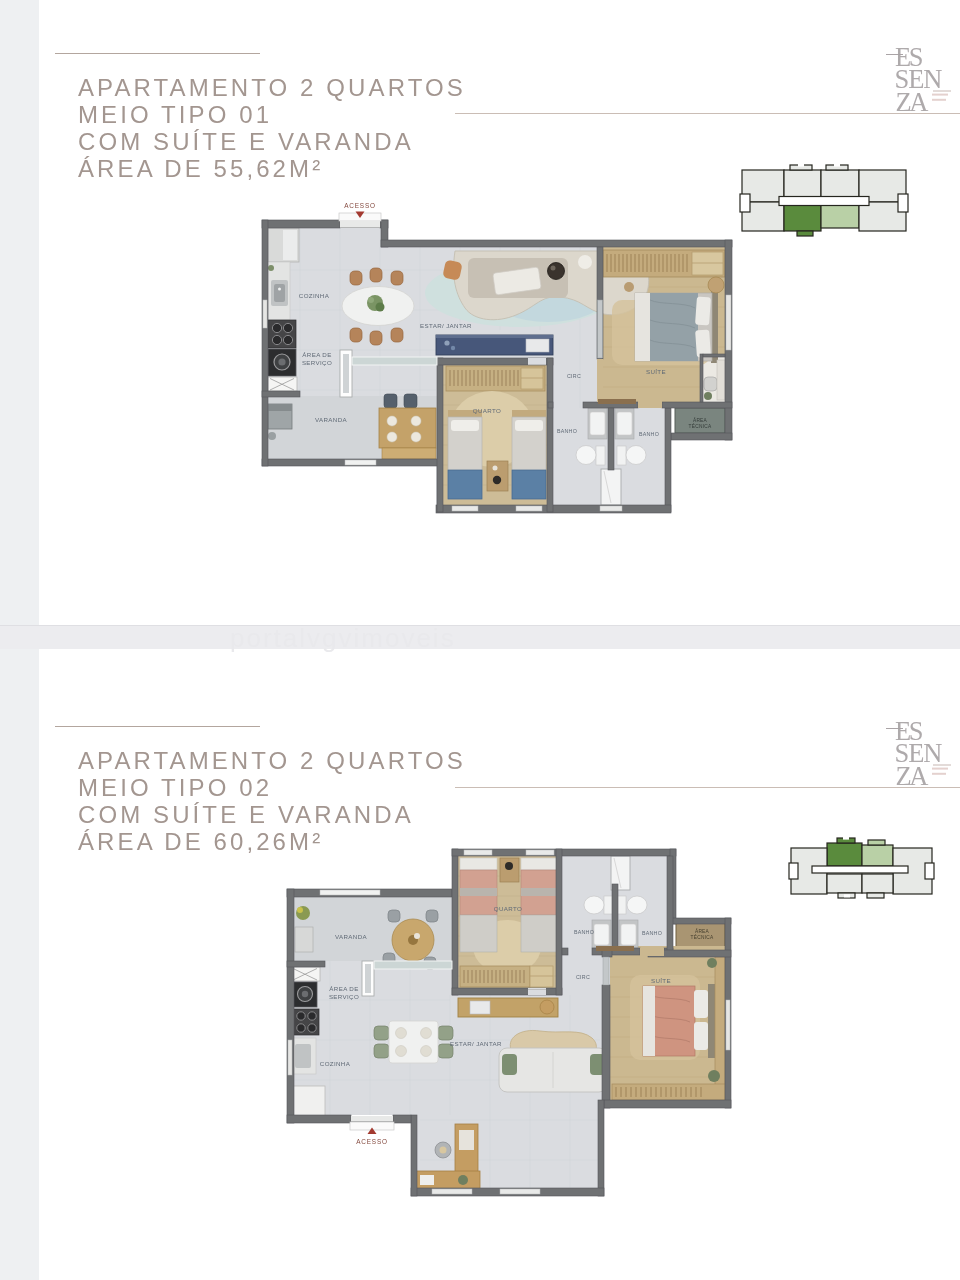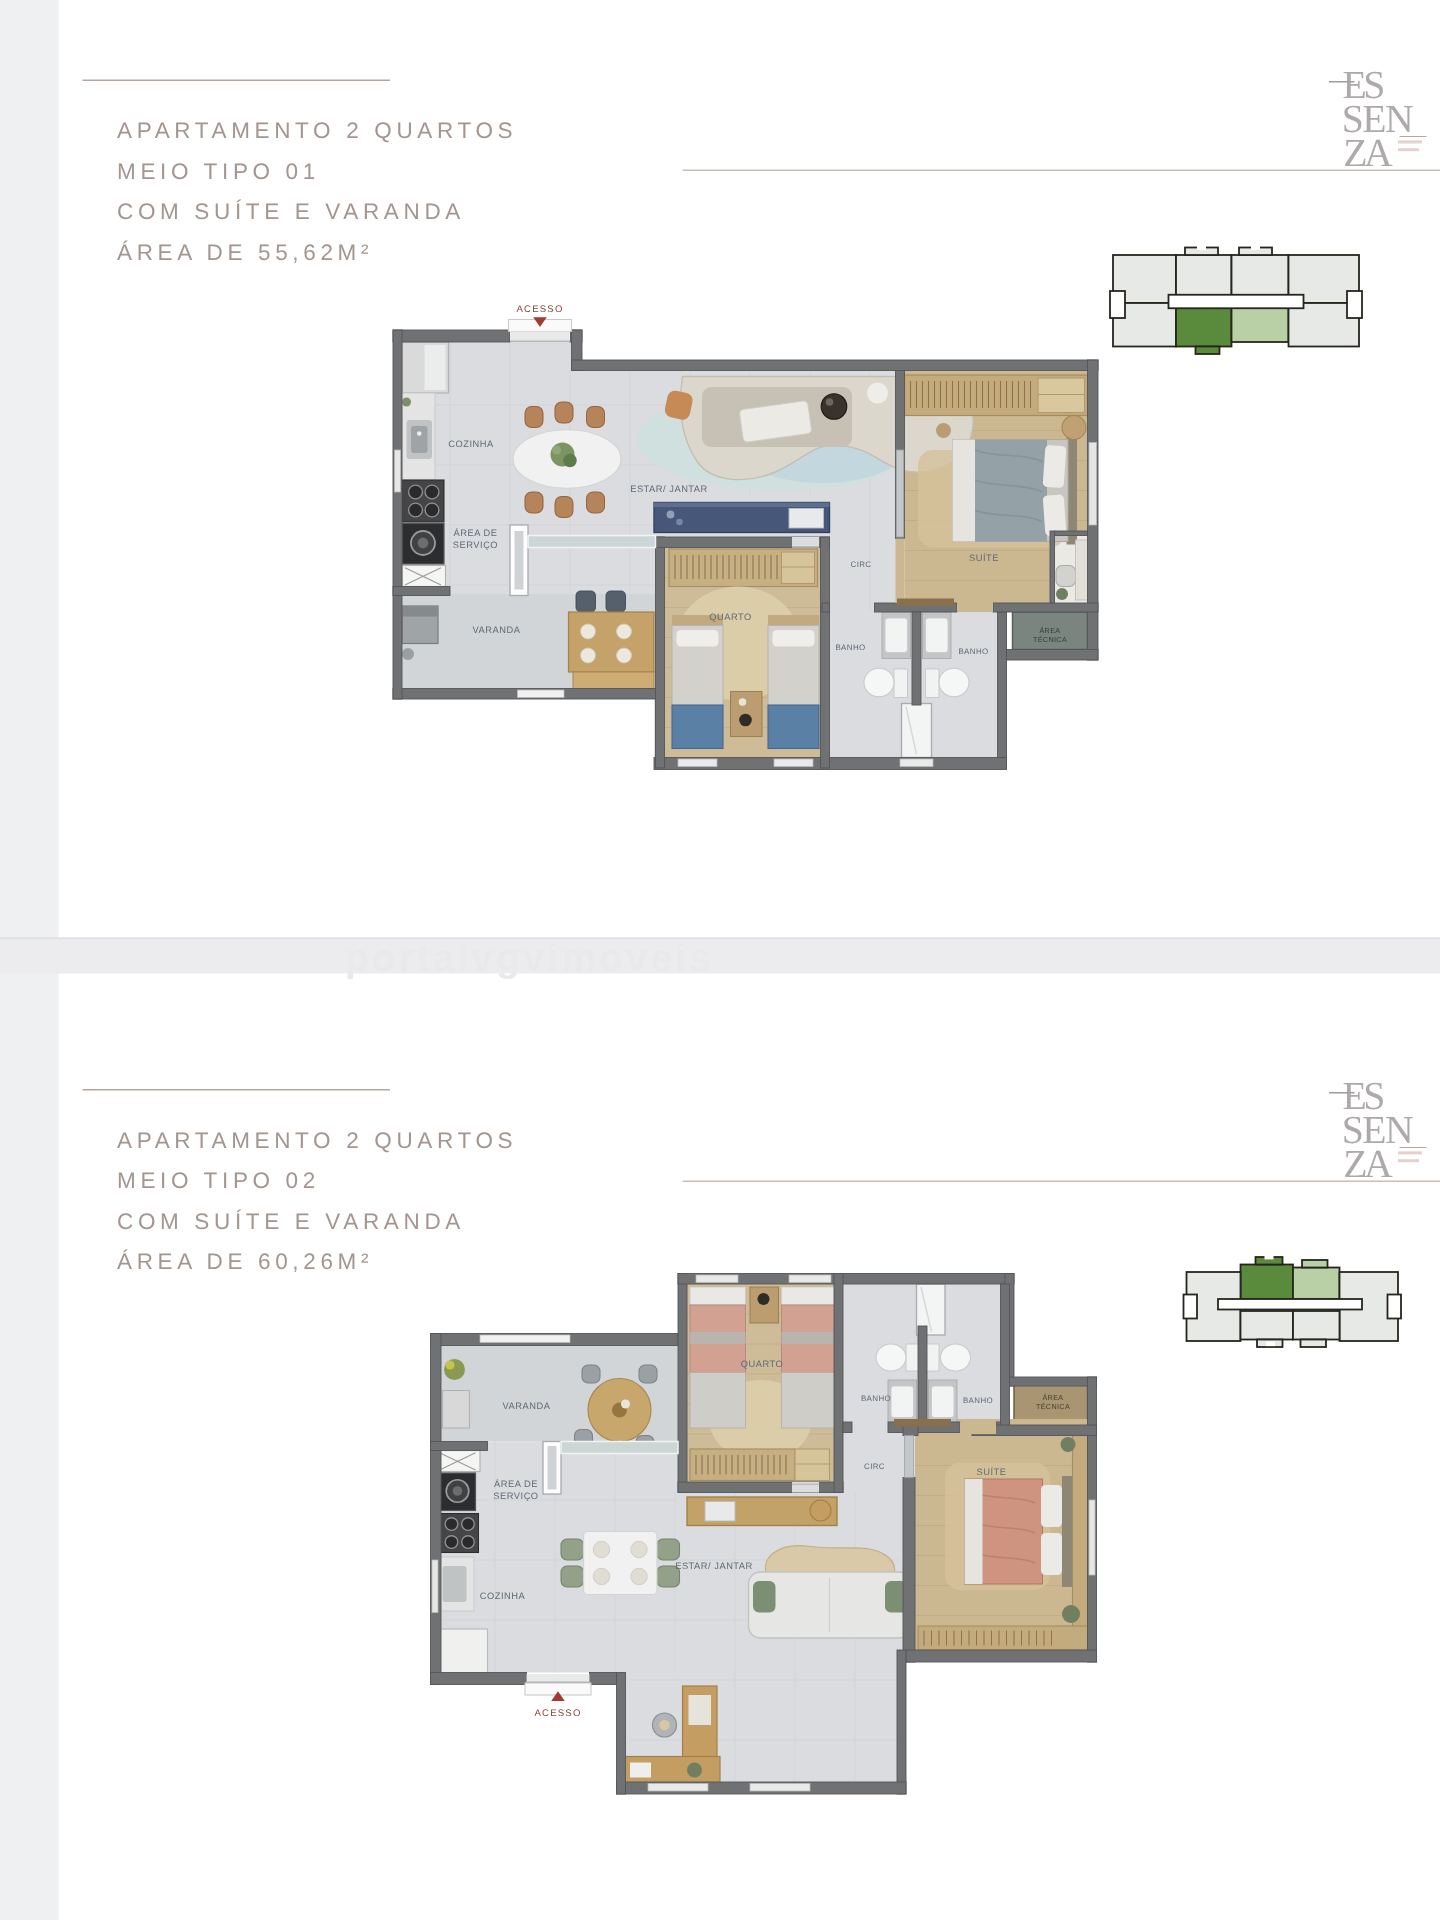--- a/index.html
+++ b/index.html
@@ -1,30 +1,30 @@
 <!DOCTYPE html>
 <html><head>
 <meta charset="utf-8">
 <style>
   html,body{margin:0;padding:0;}
   body{width:960px;height:1280px;background:#ffffff;font-family:"Liberation Sans",sans-serif;position:relative;overflow:hidden;}
   .abs{position:absolute;}
-  .hdr{color:#a39690;font-size:15px;letter-spacing:3.1px;line-height:27px;white-space:nowrap;}
+  .hdr{color:#a39690;font-size:24px;letter-spacing:3.1px;line-height:27px;white-space:nowrap;}
   .lbl{fill:#606a76;font-size:6.2px;letter-spacing:.35px;text-anchor:middle;font-family:"Liberation Sans",sans-serif;}
   .lbls{fill:#606a76;font-size:5.3px;letter-spacing:.25px;text-anchor:middle;font-family:"Liberation Sans",sans-serif;}
   .acesso{fill:#82473c;font-size:6.4px;letter-spacing:.8px;text-anchor:middle;font-family:"Liberation Sans",sans-serif;}
 </style>
 </head>
 <body>
 
 <div class="abs" style="left:0;top:0;width:39px;height:1280px;background:#eef0f2;"></div>
 
 <div class="abs" style="left:0;top:625px;width:960px;height:23px;background:#ececef;border-top:1px solid #dfdfe3;"></div>
 
-<div class="abs" style="left:230px;top:623px;width:500px;color:#e9e9ec;font-size:26px;font-weight:bold;letter-spacing:2px;">portalvgvimoveis</div>
+<div class="abs" style="left:230px;top:623px;width:500px;color:#e9e9ec;font-size:26px;font-weight:normal;letter-spacing:2px;">portalvgvimoveis</div>
 
 <div class="abs" style="left:55px;top:53px;width:205px;height:1px;background:#b3a69e;"></div>
 
 <div class="abs hdr" style="left:78px;top:74px;">APARTAMENTO 2 QUARTOS<br>MEIO TIPO 01<br>COM SUÍTE E VARANDA<br>ÁREA DE 55,62M²</div>
 
 <svg class="abs" style="left:875px;top:40px;" width="85" height="75" viewBox="875 40 85 75">
 
   <line x1="886" y1="54.5" x2="903" y2="54.5" stroke="#a09a9c" stroke-width="0.9"></line>
 
   <text x="895" y="65.5" font-family="Liberation Serif,serif" font-size="26.5" fill="#a6a1a3" opacity="0.9" textLength="28.5">ES</text>

